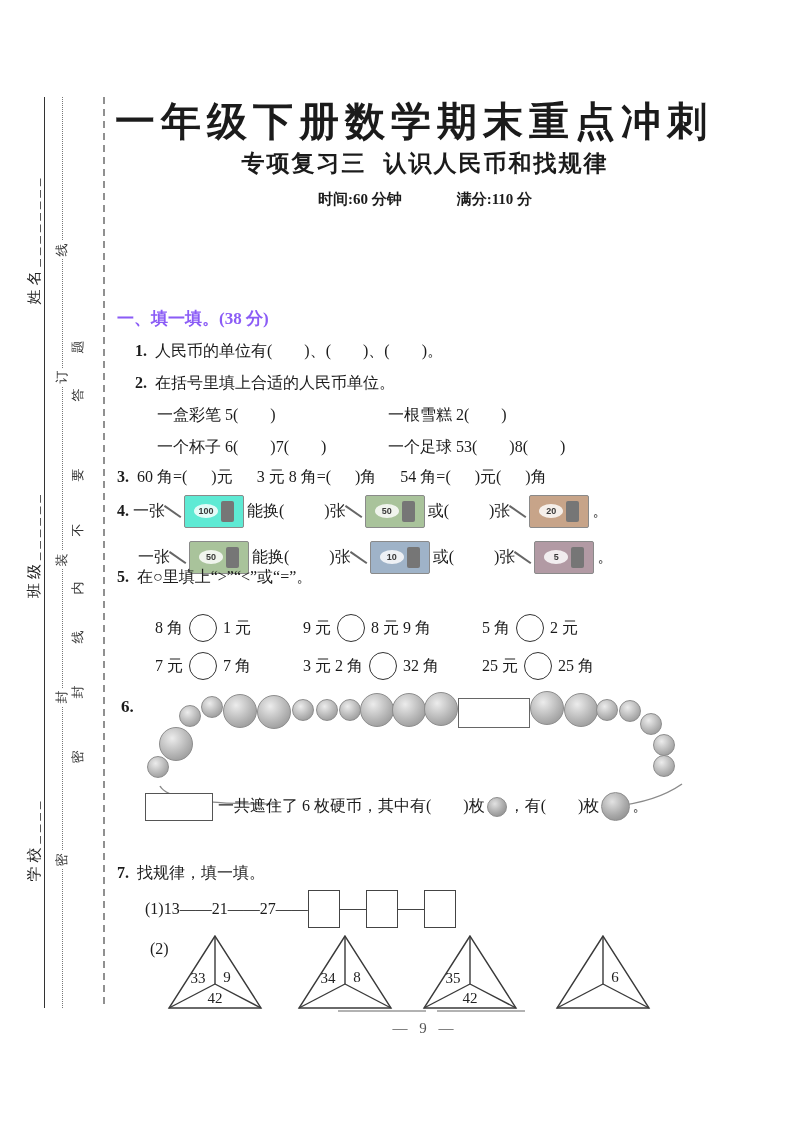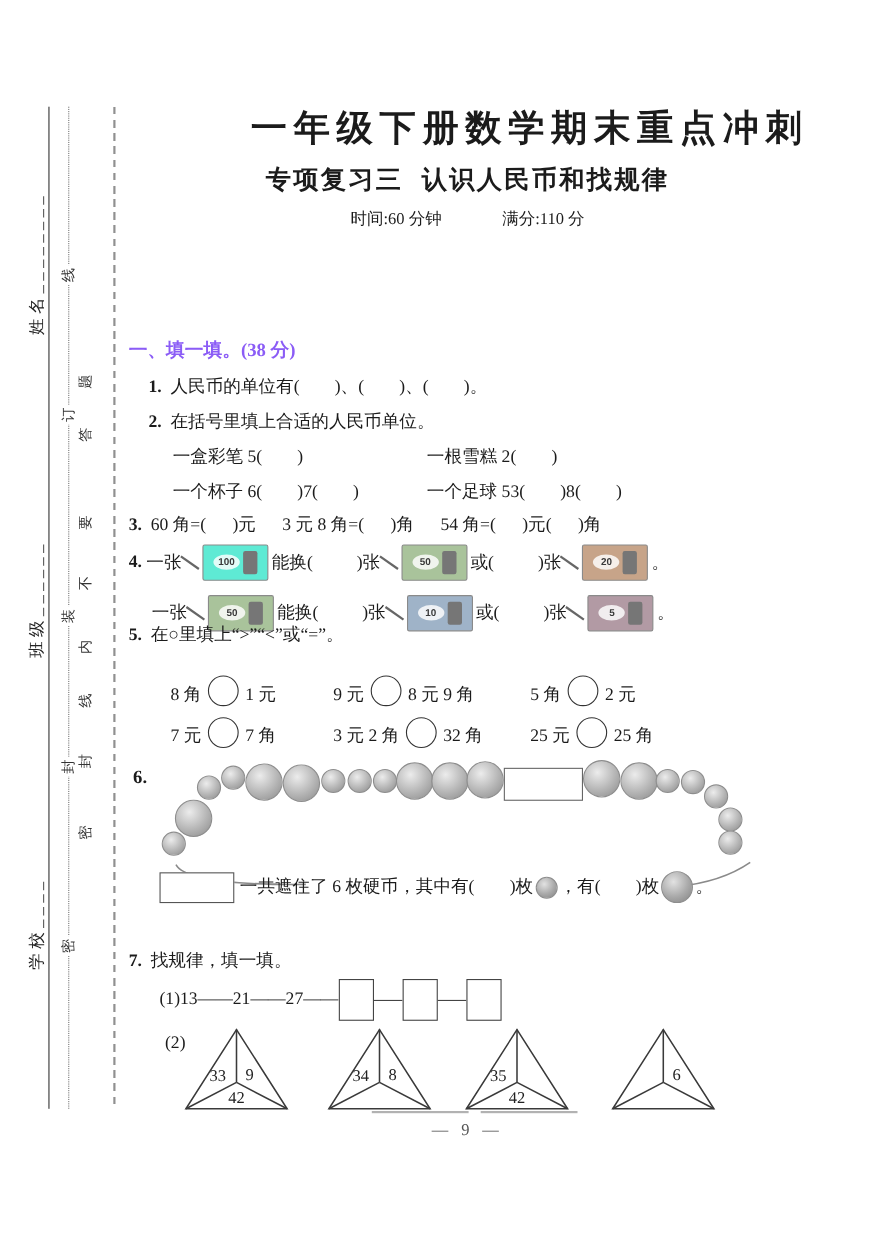--- a/index.html
+++ b/index.html
@@ -8,26 +8,26 @@
   
   .side-label{position:absolute;transform:rotate(-90deg);font-size:15px;
               letter-spacing:4px;white-space:nowrap;text-align:center;color:#222}
   .vline{position:absolute;top:97px;height:911px;width:0}
   .vline.solid{border-left:1.6px solid #333}
   .vline.dotted{border-left:1.5px dotted #777}
   .vline.dashedline{width:1.5px;background:repeating-linear-gradient(#909090 0 7px,transparent 7px 12px)}
   .vchar{position:absolute;width:18px;height:18px;line-height:18px;text-align:center;
          transform:rotate(-90deg);font-size:13px;background:#fff;color:#333}
   
-  .title{position:absolute;left:115px;width:620px;top:94px;text-align:right;
-         font-family:Liberation Serif, serif;font-weight:bold;font-size:33px;letter-spacing:6px}
+  .title{position:absolute;left:115px;width:620px;top:94px;text-align:left;
+         font-family:Liberation Serif, serif;font-weight:bold;font-size:40px;letter-spacing:6px}
   .subtitle{position:absolute;left:115px;width:620px;top:148px;text-align:center;
             font-family:"Liberation Sans",sans-serif;font-weight:bold;font-size:23px;letter-spacing:2px}
   .info{position:absolute;left:115px;width:620px;top:190px;display:flex;
-        justify-content:center;gap:55px;font-size:15px;font-weight:normal}
+        justify-content:center;gap:55px;font-size:15px;font-weight:bold}
   
   table.score{position:absolute;left:117px;top:220px;border-collapse:collapse;
               border:1.6px solid #333;table-layout:fixed;width:617px}
   table.score td{border:1px solid #333;height:31px;text-align:center;font-size:15px;padding:0}
   
   .sec{position:absolute;font-weight:bold;font-size:17px}
   .q{position:absolute;font-size:16px}
   .qnum{font-weight:bold;margin-right:4px}
   .qt{white-space:pre}
   
@@ -37,21 +37,21 @@
                  background:#666;transform:rotate(35deg);transform-origin:left top}
   .note{display:inline-flex;align-items:center;justify-content:center;gap:3px;
         width:58px;height:31px;border:1px solid #8a8a8a;border-radius:2px;margin:0 3px}
   .note-val{background:rgba(255,255,255,.82);border-radius:50%;min-width:20px;height:14px;
             font:bold 9px "Liberation Sans",sans-serif;display:inline-flex;align-items:center;
             justify-content:center;color:#3a3a3a;padding:0 2px}
   .note-portrait{width:13px;height:21px;background:#767676;border-radius:2px}
   .n100{background:#5eead4}.n50{background:#a9c39b}.n20{background:#c7a489}
   .n10{background:#9fb3c8}.n5{background:#b29aa4}
   
-  .pair{position:absolute;display:inline-flex;align-items:flex-end;gap:6px;font-size:16px}
+  .pair{position:absolute;display:inline-flex;align-items:center;gap:6px;font-size:16px}
   .cmp-circle{width:26px;height:26px;border:1.3px solid #333;border-radius:50%;display:inline-block}
   
   .coin-chain{position:absolute;left:140px;top:690px;width:600px;height:130px}
   .coin{position:absolute;border-radius:50%;box-sizing:border-box;border:1px solid #8d8d8d;
         background:radial-gradient(circle at 38% 32%,#ececec,#b5b5b5 55%,#8a8a8a)}
   .chain-box{position:absolute;left:318px;top:8px;width:70px;height:28px;
              border:1.6px solid #666;background:#fff}
   .q6cap{position:absolute;display:flex;align-items:center;font-size:16px}
   .cap-box{width:66px;height:26px;border:1.5px solid #555;margin-right:5px;background:#fff}
   .coinface{display:inline-block;border-radius:50%;border:1px solid #8d8d8d;margin:0 2px;

